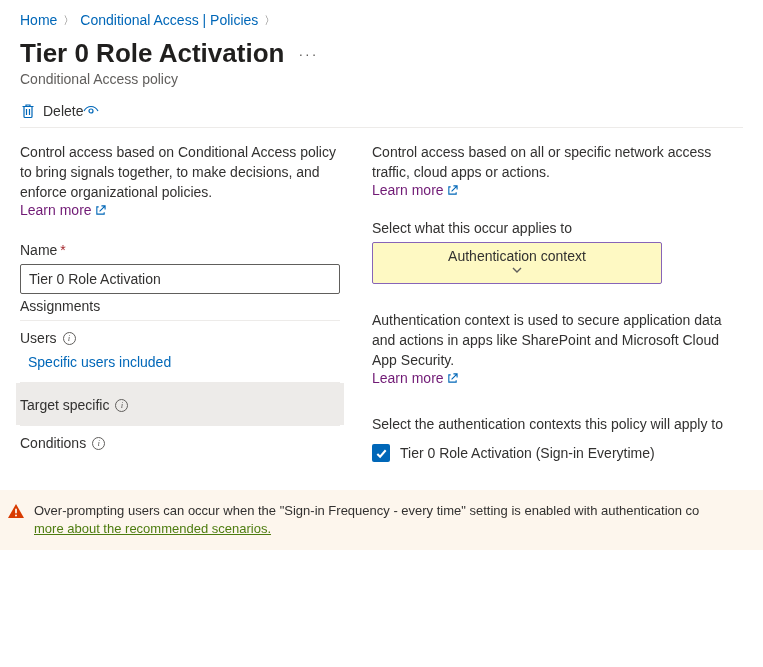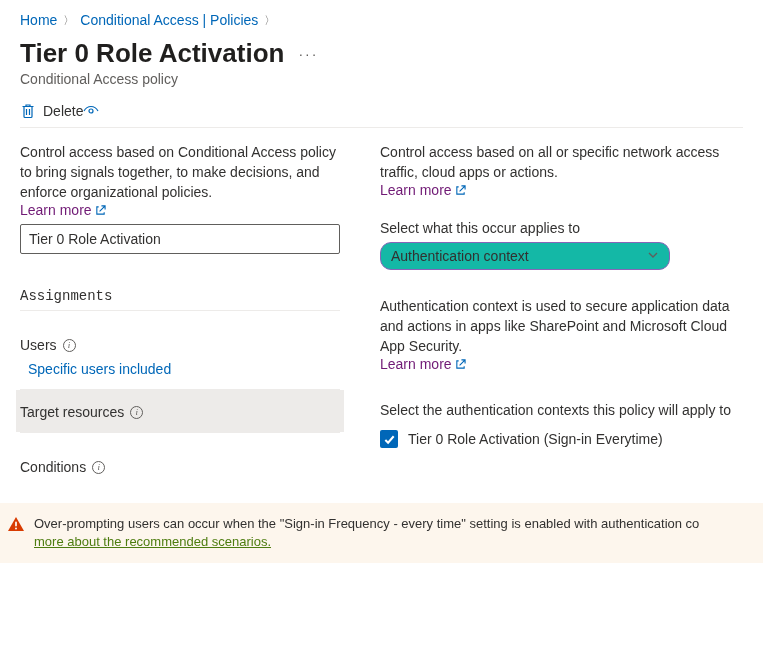--- a/index.html
+++ b/index.html
@@ -16,37 +16,37 @@
   .breadcrumb { display: flex; align-items: flex-end; gap: 6px; padding: 4px 0 10px 0; font-size: 14px; }
   .breadcrumb a { color: #0067b8; text-decoration: none; cursor: pointer; }
   .chev { color: #605e5c; font-size: 11px; }
   .title-row { display: flex; align-items: center; gap: 14px; }
   h1 { font-size: 26px; font-weight: 600; margin: 0; color: #201f1e; }
   .more-icon { color: #605e5c; font-size: 14px; letter-spacing: 2px; cursor: pointer; }
   .subtitle { color: #605e5c; font-size: 14px; margin-top: 2px; }
   .toolbar { display: flex; align-items: center; margin-top: 16px; padding-bottom: 8px; border-bottom: 1px solid #edebe9; }
   .tool-btn { display: flex; align-items: center; gap: 7px; cursor: pointer; color: #323130; }
   .tool-btn .icon { width: 16px; height: 16px; display: inline-flex; }
-  .columns { display: flex; gap: 40px; margin-top: 14px; }
+  .columns { display: flex; gap: 32px; margin-top: 14px; }
   .col-left { width: 320px; flex-shrink:0; }
   .col-right { flex: 1; min-width: 0; }
   .para { line-height: 20px; color: #323130; }
   .link { color: #701a75; text-decoration: none; cursor: pointer; display: inline-flex; align-items: center; gap: 3px; }
   .ext-icon { width: 11px; height: 11px; display: inline-flex; }
   .field-label { margin-top: 24px; font-size: 14px; color: #323130; }
   .req { color: #a4262c; margin-left: 3px; }
   .text-input { width: 100%; margin-top: 6px; padding: 6px 8px; font-size: 14px; border: 1px solid #605e5c; border-radius: 2px; font-family: inherit; color: #323130; }
-  .section-head { margin-top: 34px; font-size: 14px; color: #323130; padding-bottom: 6px; border-bottom: 1px solid #edebe9; font-family: Liberation Mono, monospace; }
-  .assign-label { margin-top: 26px; color: #323130; display: flex; align-items: center; gap: 6px; font-size: 14px; }
+  .section-head { margin-top: 4px; font-size: 14px; color: #323130; padding-bottom: 6px; border-bottom: 1px solid #edebe9; }
+  .assign-label { margin-top: 9px; color: #323130; display: flex; align-items: center; gap: 6px; font-size: 14px; }
   .info-icon { width: 13px; height: 13px; border: 1px solid #605e5c; border-radius: 50%; display: inline-flex; align-items: center; justify-content: center; font-size: 9px; color: #605e5c; font-style: italic; font-family: Georgia, serif; line-height:1; }
   .assign-value { color: #0067b8; margin: 8px 0 0 8px; cursor: pointer; font-size: 14px; }
   .divider { border-bottom: 1px solid #edebe9; margin-top: 12px; }
   .assign-selected { background: #edebe9; margin: 0 -4px; padding: 14px 4px 12px 4px; }
   .assign-selected .assign-label{ margin-top:0;}
-  .dropdown { margin-top: 6px; border: 1px solid #8764b8; background:#14b8a6; border-radius: 11px; padding: 5px 10px; display: flex; align-items: center; justify-content: space-between; cursor: pointer; max-width: 290px; }
+  .dropdown { margin-top: 6px; border: 1px solid #8764b8; background:#fef9c3; border-radius: 2px; padding: 5px 10px; display: flex; align-items: center; justify-content: space-between; cursor: pointer; max-width: 290px; flex-direction: column; }
   .chev-down { font-size: 11px; color: #605e5c; }
   .checkbox-row { display: flex; align-items: center; gap: 10px; margin-top: 10px; }
   .cb { width: 18px; height: 18px; background: #0067b8; border-radius: 2px; display: flex; align-items: center; justify-content: center; cursor: pointer; flex-shrink:0; }
   .cb svg { width: 13px; height: 13px; }
   .warning-bar { margin-top: 28px; background: #fdf6ed; padding: 12px 8px; display: flex; align-items: flex-start; gap: 10px; }
   .warn-icon { width: 16px; height: 16px; flex-shrink: 0; margin-top: 1px; }
   .warn-text { font-size: 13px; line-height: 18px; color: #323130; white-space: nowrap; overflow: hidden; }
   .warn-link { color: #4d7c0f; text-decoration: underline; cursor: pointer; }
 </style>
 </head>
@@ -92,34 +92,37 @@
       <div class="para">Control access based on Conditional Access policy to bring signals together, to make decisions, and enforce organizational policies.</div>
       <a class="link">
         <span>Learn more</span>
         <span class="ext-icon">
           <svg viewBox="0 0 12 12" fill="none" stroke="#0067b8" stroke-width="1.2">
               <path d="M4 2H2v8h8V8M7 1h4v4M11 1L5 7"></path>
             </svg>
         </span>
       </a>
 
+      <div class="field-label">
+        <span>Name</span><span class="req">*</span>
+      </div>
       <input class="text-input" value="Tier 0 Role Activation" style="">
 
       <div class="section-head">Assignments</div>
 
       <div class="assign-label">
         <span>Users</span>
         <span class="info-icon">i</span>
       </div>
       <div class="assign-value">Specific users included</div>
       <div class="divider"></div>
 
       <div class="assign-selected">
         <div class="assign-label">
-          <span>Target resources</span>
+          <span>Target specific</span>
           <span class="info-icon">i</span>
         </div>
       </div>
       <div class="divider" style="margin-top:0;"></div>
 
       <div class="assign-label">
         <span>Conditions</span>
         <span class="info-icon">i</span>
       </div>
     </div>

